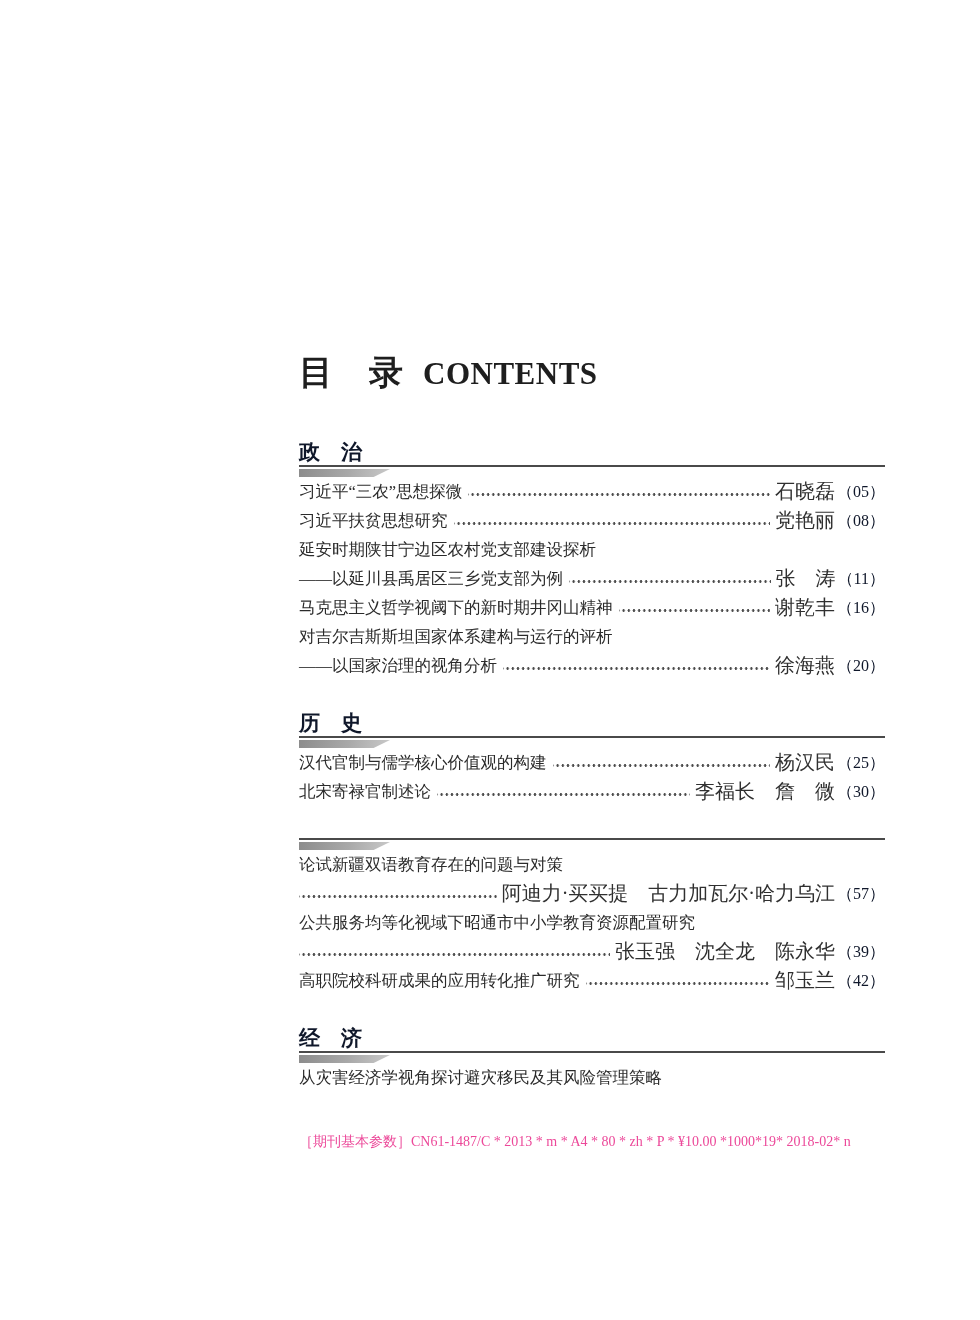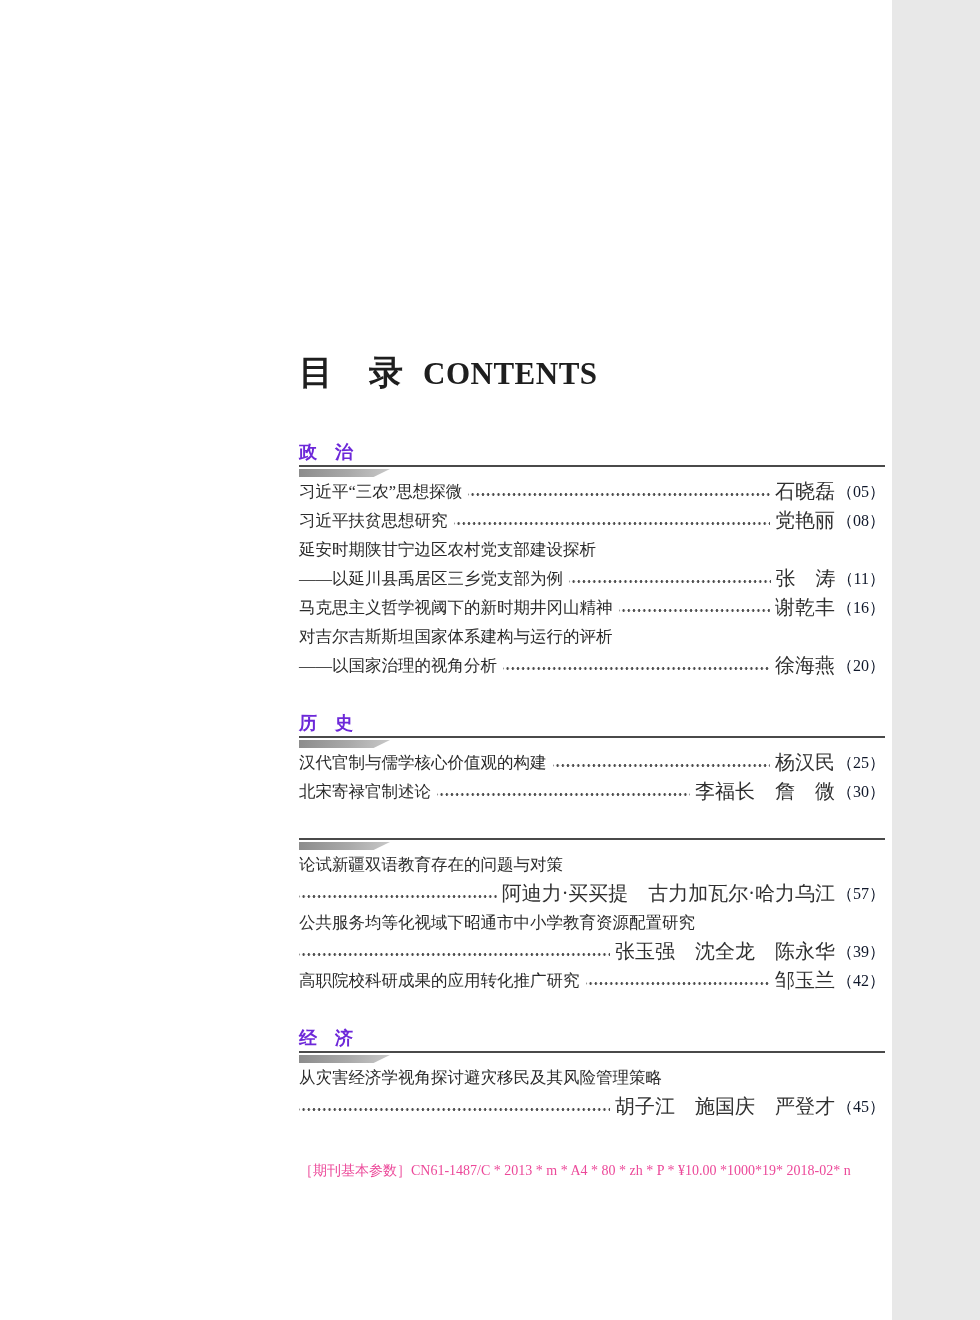--- a/index.html
+++ b/index.html
@@ -1,30 +1,30 @@
 <!DOCTYPE html>
 <html><head>
 <meta charset="utf-8">
 <style>
   html,body{margin:0;padding:0;background:#e8e8e8;}
   .page{
     position:relative;
-    width:892px;height:1320px;
+    width:980px;height:1320px;
     background:#ffffff;
     font-family:"Liberation Serif","DejaVu Serif",serif;
     color:#2a2a2a;
     overflow:hidden;
   }
   .content{position:absolute;left:299px;top:0;width:586px;}
   .doc-title{margin-top:350px;height:46px;display:flex;align-items:baseline;white-space:pre;}
   .doc-title .zh{font-size:34px;font-weight:bold;letter-spacing:1px;color:#1e1e1e;}
   .doc-title .en{font-size:31px;font-weight:bold;letter-spacing:0.5px;margin-left:19px;color:#1e1e1e;}
   .section{margin-top:32px;}
   .section.first{margin-top:45px;}
-  .section-label{display:block;font-size:18px;font-weight:bold;line-height:22px;white-space:pre;color:#6d28d9;}
+  .section-label{display:block;font-size:21px;font-weight:bold;line-height:22px;white-space:pre;color:#0f172a;}
   .rule{margin-top:2px;height:2px;background:#4a4a4a;}
   .wedge{
     margin-top:2px;height:8px;width:91px;
     background:linear-gradient(100deg,#8c8c8c 0%,#a9a9a9 55%,#c9c9c9 100%);
     clip-path:polygon(0 0,100% 0,82% 100%,0 100%);
   }
   .entries{margin-top:0;}
   .row{display:flex;align-items:center;height:29px;line-height:29px;font-size:16.5px;}
   .etitle{white-space:pre;color:#2b2b2b;}
   .leader{
@@ -142,25 +142,20 @@
           </div>
         </div>
         <div class="section">
           <span class="section-label">经　济</span>
           <div class="rule"></div>
           <div class="wedge"></div>
           <div class="entries">
             <div class="row">
               <span class="etitle">从灾害经济学视角探讨避灾移民及其风险管理策略</span>
             </div>
-            <div class="row">
-              <div class="leader lead-start"></div>
-              <span class="authors">胡子江　施国庆　严登才</span>
-              <span class="pagenum">（45）</span>
-            </div>
           </div>
         </div>
       </div>
 
     <div class="footer">［期刊基本参数］CN61-1487/C * 2013 * m * A4 * 80 * zh * P * ¥10.00 *1000*19* 2018-02* n</div>
 
   </div>
 </div>
 
 </body></html>

